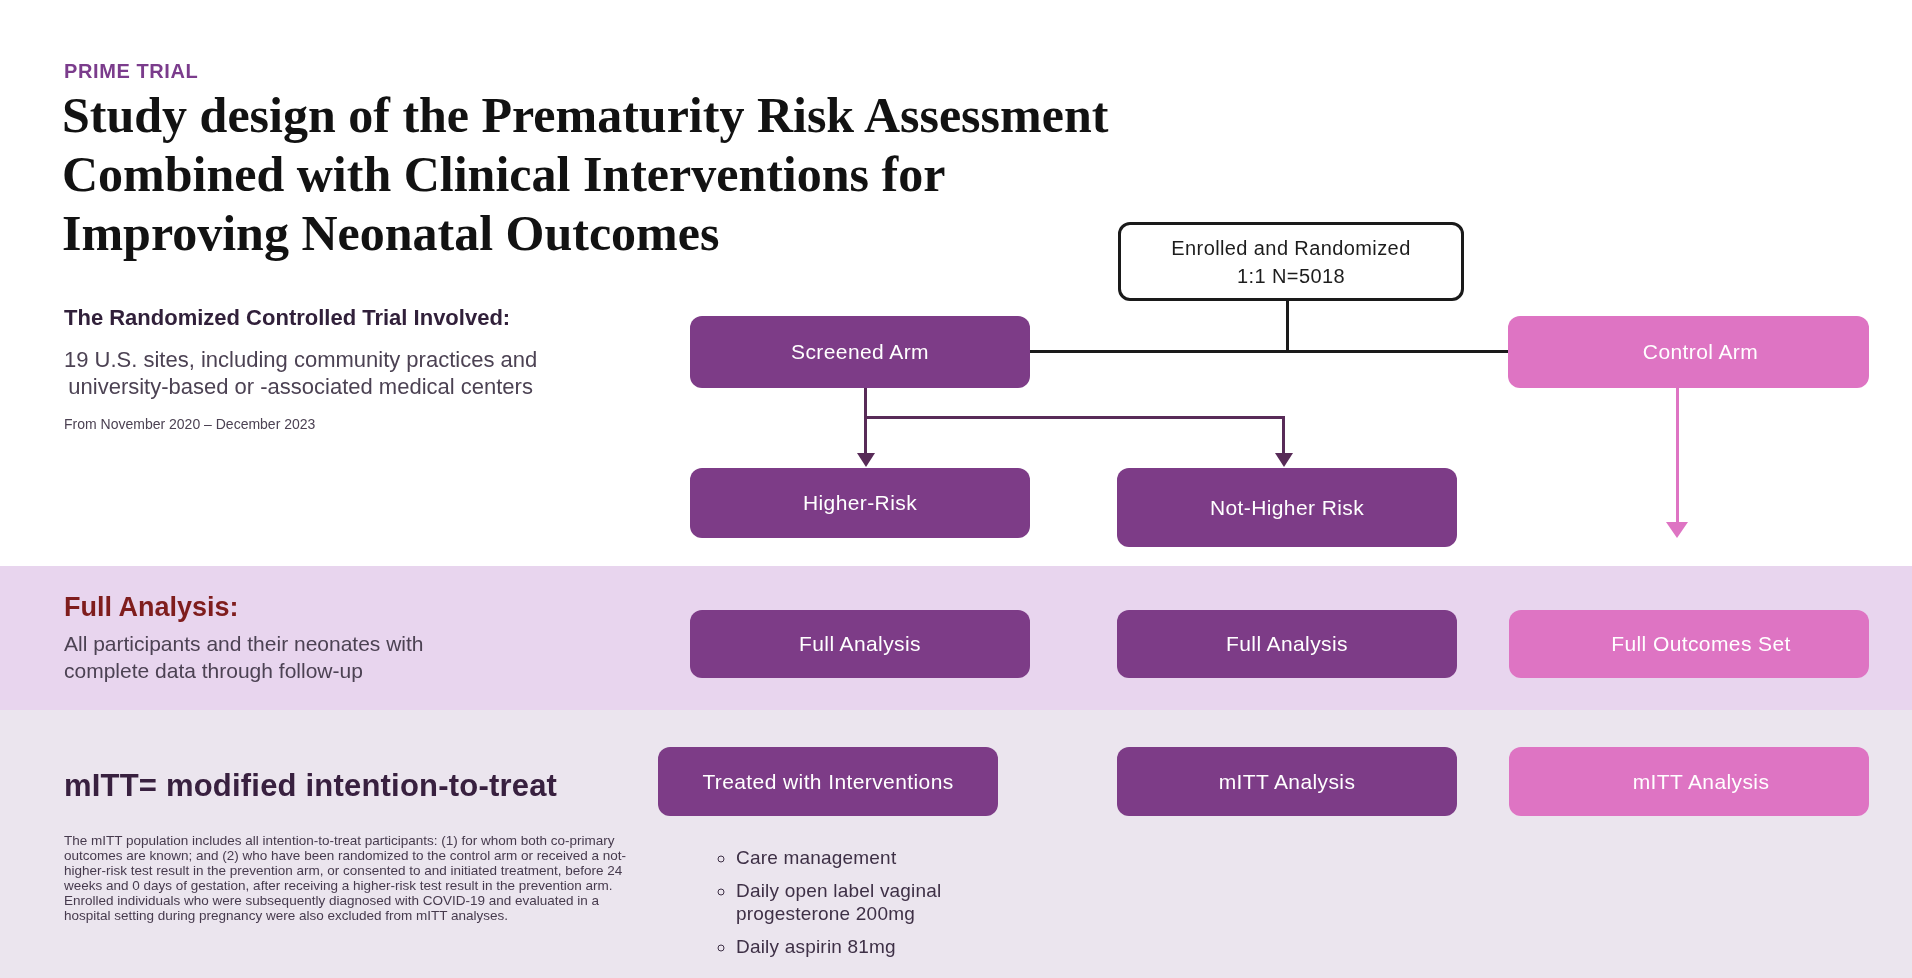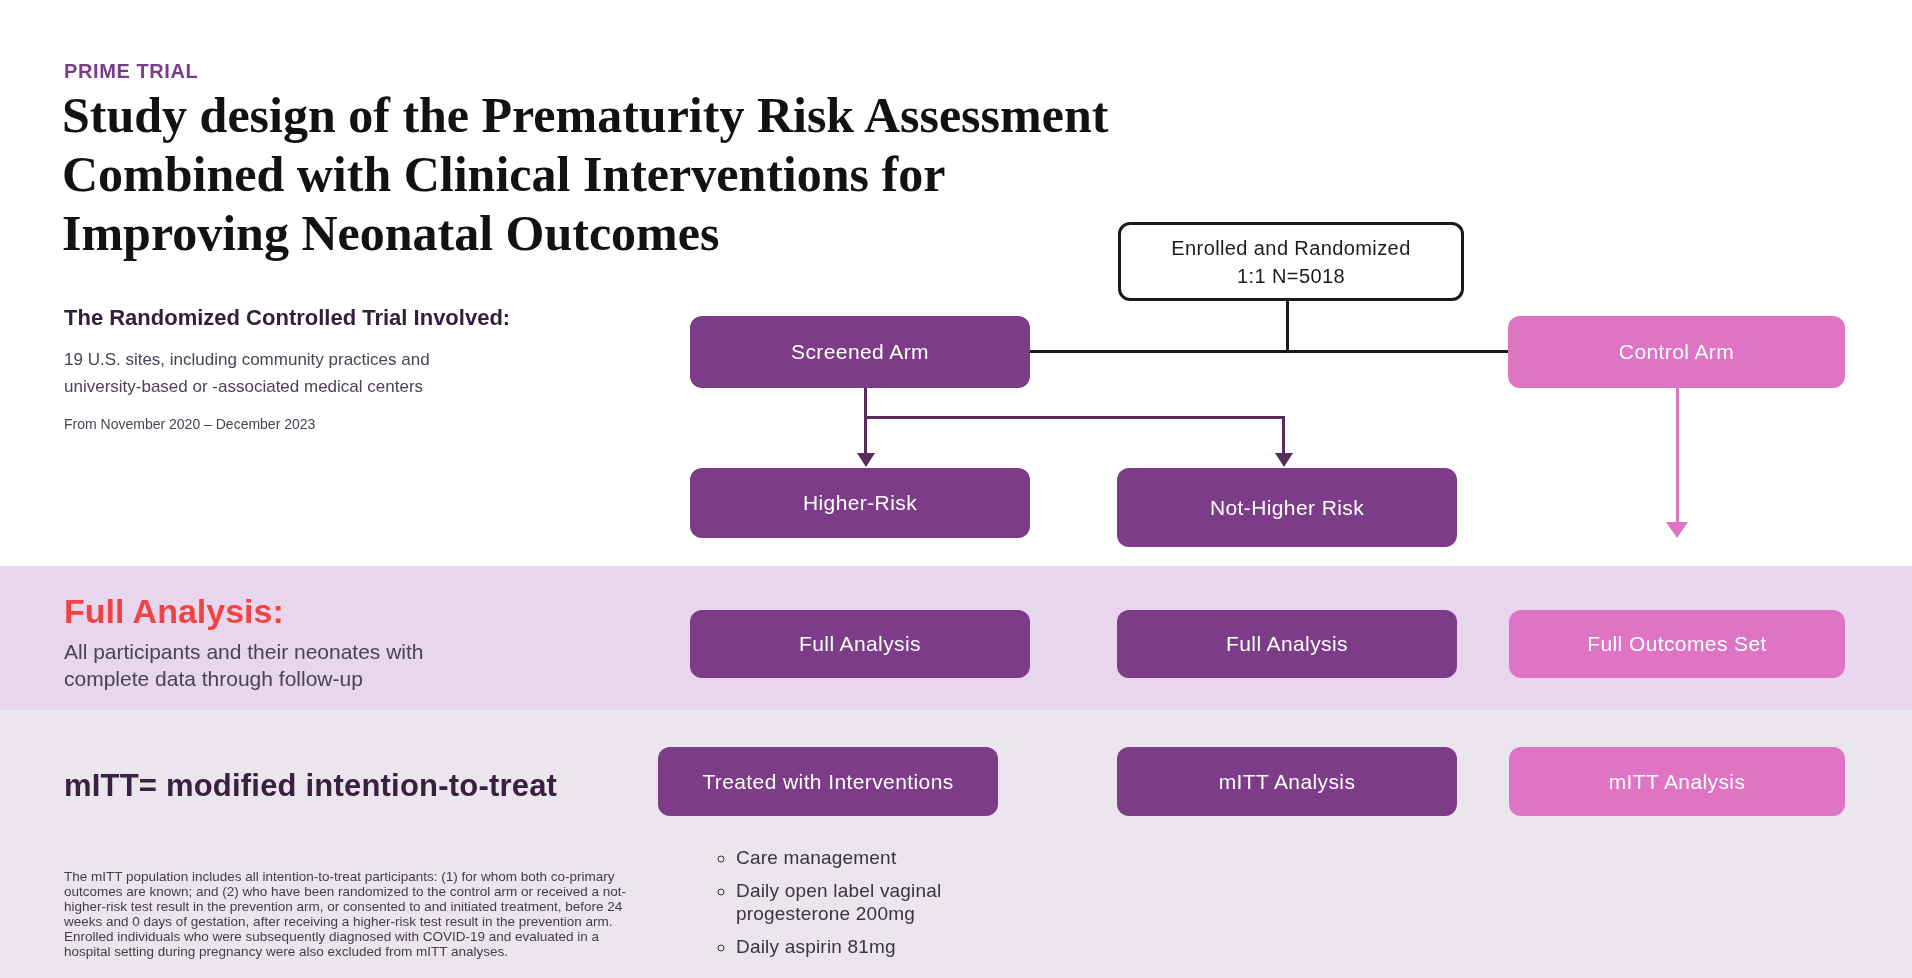--- a/index.html
+++ b/index.html
@@ -11,29 +11,29 @@
   .band-full { top:566px; height:144px; background:var(--band_light,#e8d5ee); }
   .band-mitt { top:710px; height:268px; background:var(--band_gray,#ebe5ee); }
 
   
   .eyebrow { position:absolute; left:64px; top:60px; font-size:20px; font-weight:700; letter-spacing:.6px; color:var(--eyebrow_purple,#7b3c8c); }
   .title { position:absolute; left:62px; top:86px; font-family:"Liberation Serif", serif; font-size:50px; line-height:59px; color:#121212; white-space:pre-line; }
 
   
   .intro { position:absolute; left:64px; top:305px; }
   .intro-heading { font-size:22px; font-weight:700; color:#31203a; margin:0 0 15px 0; }
-  .intro-body { font-size:17px; line-height:27px; color:#4c4253; white-space:pre-line; margin:0 0 16px 0; }
+  .intro-body { font-size:22px; line-height:27px; color:#4c4253; white-space:pre-line; margin:0 0 16px 0;text-align:center; }
   .intro-dates { font-size:14px; color:#4c4253; margin:0; }
 
   
   .node { position:absolute; display:flex; align-items:center; justify-content:center; text-align:center;
           color:#ffffff; border-radius:12px; font-size:21px; letter-spacing:.4px; }
   .node-outline { background:#ffffff; border:3px solid var(--ink,#1a1a1a); color:#1d1d1d; font-size:20px; line-height:1.4; white-space:pre-line; border-radius:12px; }
   .purple { background:var(--purple,#7d3c87); }
-  .pink   { background:var(--pink,#de74c3); }
+  .pink   { background:var(--pink,#de74c3);padding-left:24px; }
 
   .enrolled   { left:1118px; top:222px; width:340px; height:73px; }
   .screened   { left:690px;  top:316px; width:340px; height:72px; }
   .control    { left:1508px; top:316px; width:337px; height:72px; }
   .higher     { left:690px;  top:468px; width:340px; height:70px; }
   .nothigher  { left:1117px; top:468px; width:340px; height:79px; }
   .fa1        { left:690px;  top:610px; width:340px; height:68px; }
   .fa2        { left:1117px; top:610px; width:340px; height:68px; }
   .fa3        { left:1509px; top:610px; width:336px; height:68px; }
   .m1         { left:658px;  top:747px; width:340px; height:69px; }
@@ -49,26 +49,26 @@
   .ln-branch-v2 { left:1282px; top:416px; width:3px;  height:38px; background:var(--dark_connector,#582b58); }
   .ln-control-v { left:1676px; top:388px; width:3px;  height:136px; background:var(--pink,#de74c3); }
 
   .arrow-down { position:absolute; width:0; height:0; border-left:9px solid transparent; border-right:9px solid transparent; border-top:14px solid var(--dark_connector,#582b58); }
   .ar-higher    { left:857px;  top:453px; }
   .ar-nothigher { left:1275px; top:453px; }
   .ar-control   { left:1666px; top:522px; border-left-width:11px; border-right-width:11px; border-top-width:16px; border-top-color:var(--pink,#de74c3); }
 
   
   .fa-text { position:absolute; left:64px; top:592px; }
-  .fa-heading { font-size:34px; font-weight:700; color:#ef4444; margin:0 0 7px 0; }
+  .fa-heading { font-size:27px; font-weight:700; color:#7f1d1d; margin:0 0 7px 0; }
   .fa-body { font-size:21px; line-height:27px; color:#4c4253; white-space:pre-line; margin:0; }
 
   
   .mitt-heading { position:absolute; left:64px; top:768px; font-size:31px; font-weight:700; letter-spacing:.2px; color:#38203f; }
-  .fine-print { position:absolute; left:64px; top:834px; width:578px; font-size:13.5px; line-height:14.9px; color:#463a4d;margin-top:36px; }
+  .fine-print { position:absolute; left:64px; top:834px; width:578px; font-size:13.5px; line-height:14.9px; color:#463a4d; }
 
   
   .bullets { position:absolute; left:712px; top:846px; width:262px; }
   .bullets ul { margin:0; padding-left:24px; list-style-type:circle; color:#3e3046; }
   .bullets li { font-size:19px; line-height:23px; margin-bottom:10px; color:#3e3046; letter-spacing:.2px; }
 </style>
 </head>
 <body>
 
 <div class="canvas">

